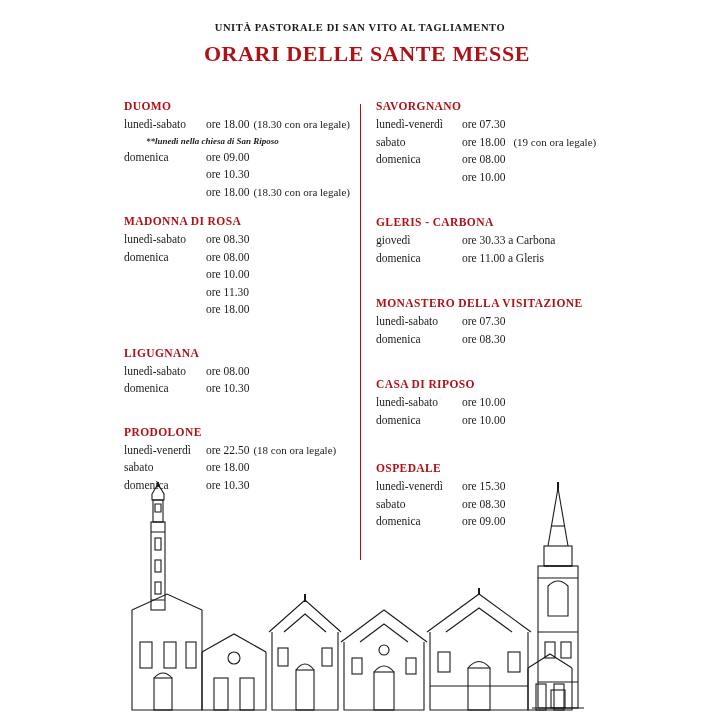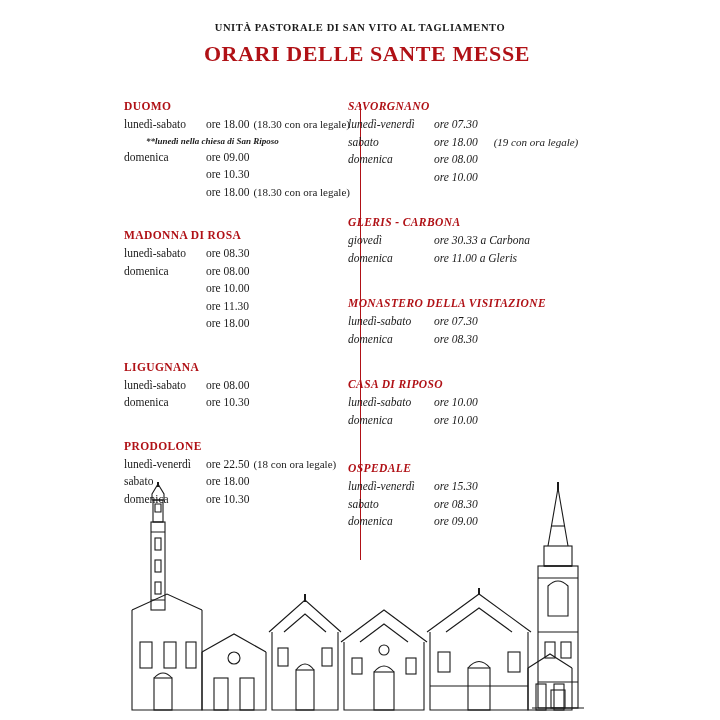--- a/index.html
+++ b/index.html
@@ -50,23 +50,22 @@
   }
   .col {
     position: absolute;
     top: 0;
   }
   .col-left {
     left: 124px;
     width: 230px;
   }
   .col-right {
-    left: 348px;
+    left: 376px;
     width: 235px;
-    font-style: italic;
   }
   .divider {
     position: absolute;
     left: 360px;
     top: 104px;
     width: 1px;
     height: 456px;
     background: #b01116;
   }
   .block {
@@ -124,21 +123,21 @@
     <div class="overline">Unità Pastorale di San Vito al Tagliamento</div>
     <div class="title">Orari delle Sante Messe</div>
   </div>
 
   <div class="divider"></div>
 
   <div class="columns">
 
     <div class="col col-left">
 
-      <div class="block" style="margin-bottom:28px;">
+      <div class="block" style="margin-bottom:14px;">
         <div class="block-title">Duomo</div>
         <div class="row">
           <span class="when">lunedì-sabato</span>
           <span class="time">ore 18.00</span>
           <span class="small" style="margin-left:4px;">(18.30 con ora legale)</span>
         </div>
         <div class="note" style="padding-left:22px;">**lunedì nella chiesa di San Riposo</div>
         <div class="row">
           <span class="when">domenica</span>
           <span class="time">ore 09.00</span>
@@ -213,21 +212,21 @@
 
       <div class="block" style="margin-bottom:30px;">
         <div class="block-title">Savorgnano</div>
         <div class="row">
           <span class="when">lunedì-venerdì</span>
           <span class="time">ore 07.30</span>
         </div>
         <div class="row">
           <span class="when">sabato</span>
           <span class="time">ore 18.00</span>
-          <span class="small" style="margin-left:16px;">(19 con ora legale)</span>
+          <span class="small" style="margin-left:8px;">(19 con ora legale)</span>
         </div>
         <div class="row">
           <span class="when">domenica</span>
           <span class="time">ore 08.00</span>
         </div>
         <div class="row">
           <span class="when"></span>
           <span class="time">ore 10.00</span>
         </div>
       </div>

